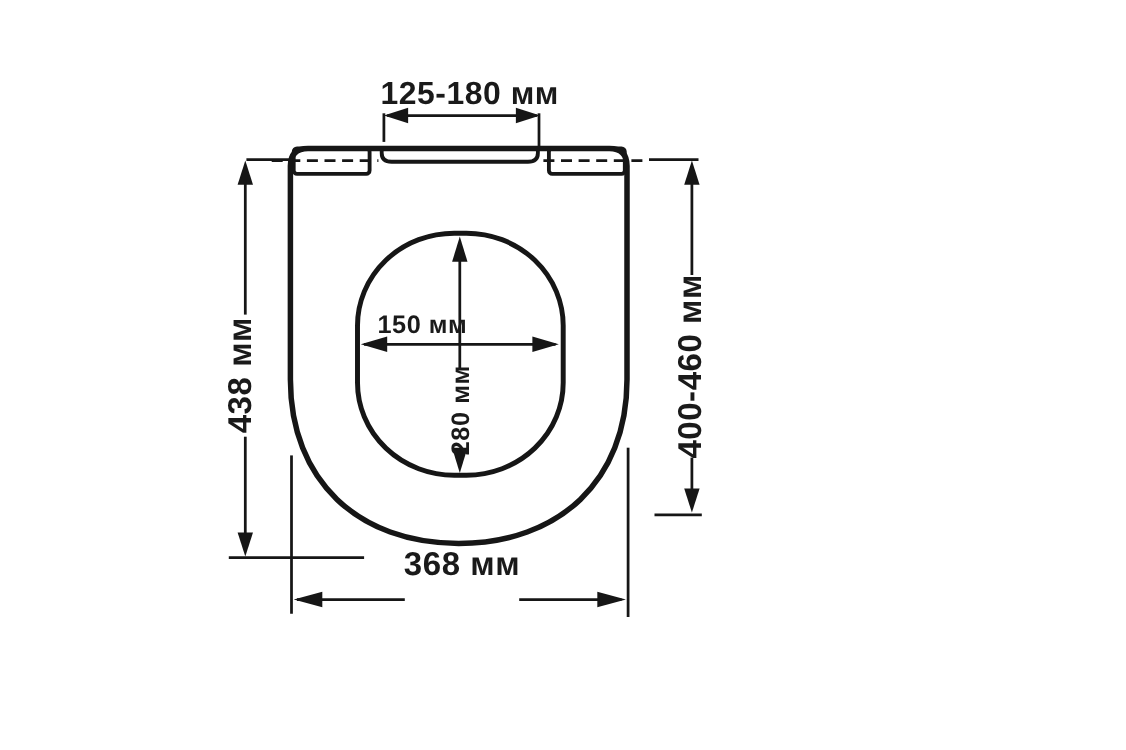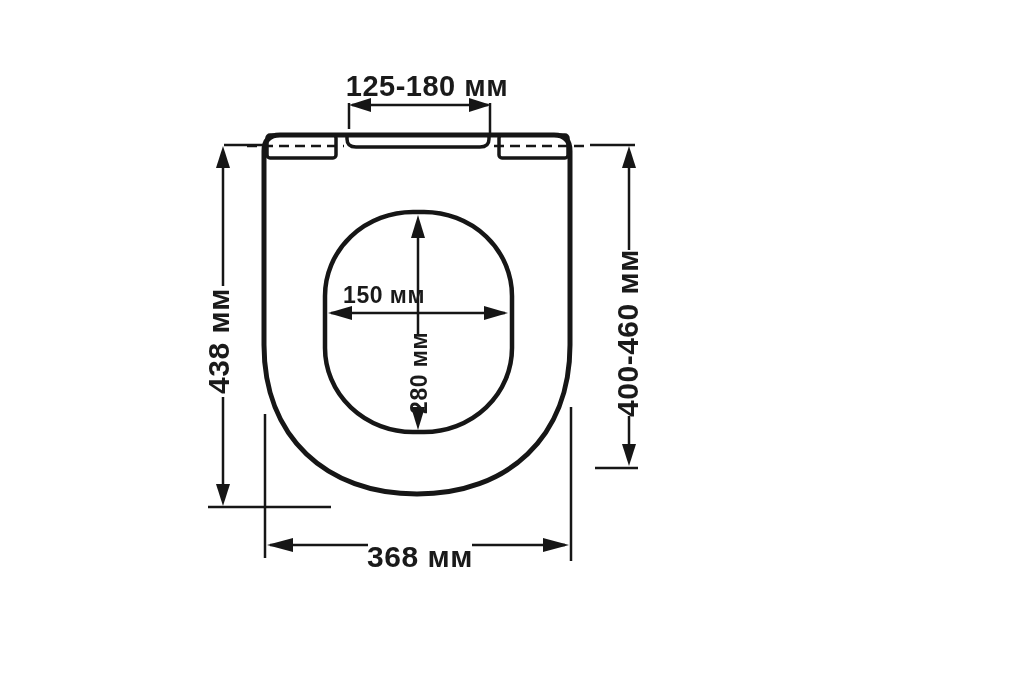--- a/index.html
+++ b/index.html
@@ -33,21 +33,21 @@
   }
   .dim-label.rot {
     transform: translate(-50%, -50%) rotate(-90deg);
   }
   .lbl-big   { font-size: 29px; }
   .lbl-big2  { font-size: 30px; }
   .lbl-small { font-size: 23px; }
   #lbl-hinge-spacing   { left: 427px; top: 86px;  }
   #lbl-overall-length  { left: 219px; top: 341px; }
   #lbl-install-range   { left: 628px; top: 333px; }
-  #lbl-overall-width   { left: 420px; top: 557px; }
+  #lbl-overall-width   { left: 420px; top: 514px; }
   #lbl-opening-width   { left: 384px; top: 295px; }
   #lbl-opening-depth   { left: 419px; top: 373px; }
   #photo-edge-shade {
     position: absolute;
     left: 620px;
     top: 656px;
     width: 404px;
     height: 26px;
     background: linear-gradient(180deg, rgba(0,0,0,0) 0%, rgba(0,0,0,0.045) 100%);
     pointer-events: none;

